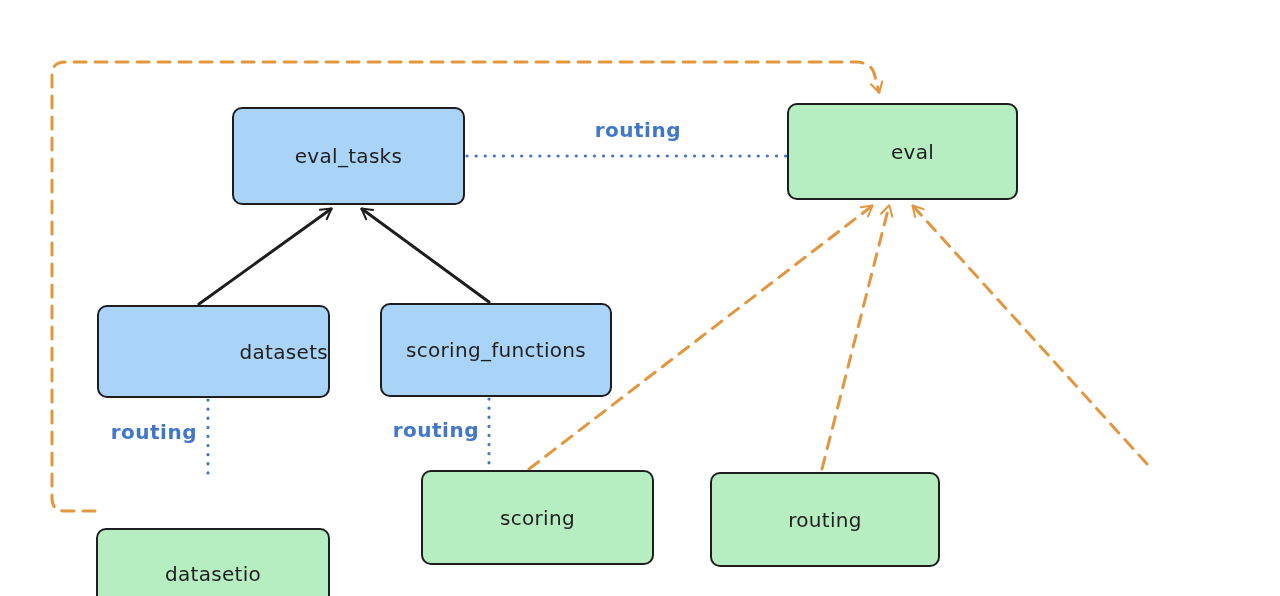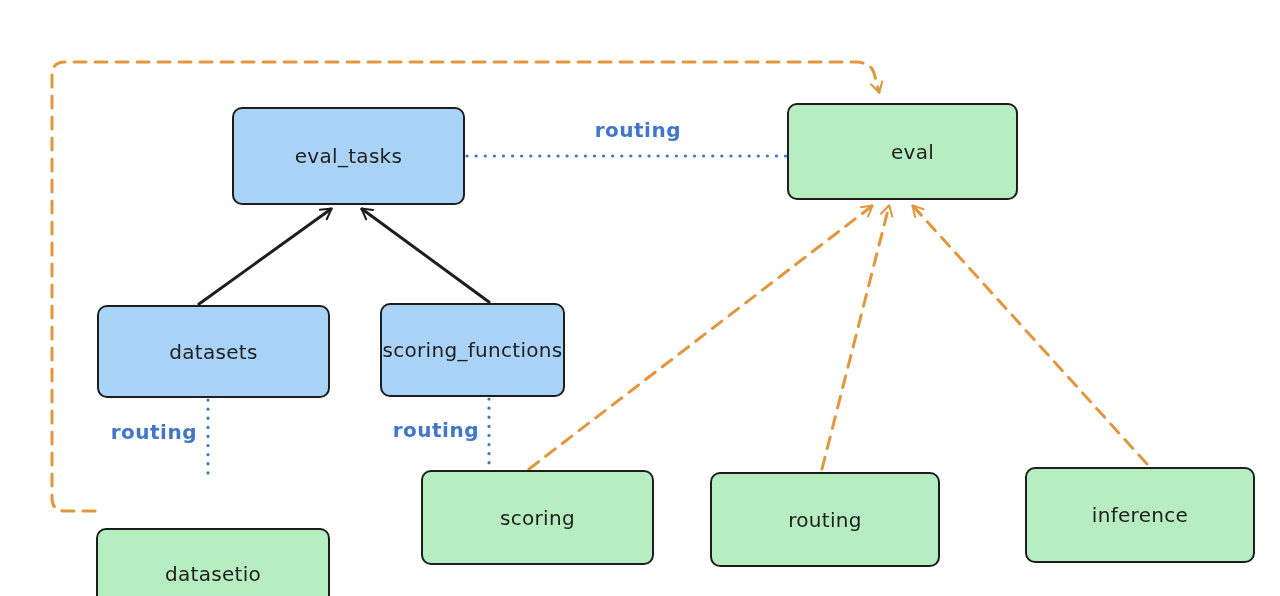--- a/index.html
+++ b/index.html
@@ -68,41 +68,38 @@
   </svg>
 
   <div class="node blue" style="left:232px; top:107px; width:233px; height:98px;">
     <span>eval_tasks</span>
   </div>
 
   <div class="node green" style="left:787px; top:103px; width:231px; height:97px;padding-left:20px;">
     <span>eval</span>
   </div>
 
-  <div class="node blue" style="left:97px; top:305px; width:233px; height:93px;">
+  <div class="node blue" style="left:97px; top:305px; width:233px; height:93px;justify-content:flex-end;">
     <span>datasets</span>
   </div>
 
-  <div class="node blue" style="left:380px; top:303px; width:185px; height:94px;">
+  <div class="node blue" style="left:380px; top:303px; width:232px; height:94px;">
     <span>scoring_functions</span>
   </div>
 
   <div class="node green" style="left:96px; top:493px; width:234px; height:92px;margin-top:35px;">
     <span>datasetio</span>
   </div>
 
   <div class="node green" style="left:385px; top:470px; width:233px; height:95px;margin-left:36px;">
     <span>scoring</span>
   </div>
 
   <div class="node green" style="left:710px; top:472px; width:230px; height:95px;">
     <span>routing</span>
   </div>
 
-  <div class="node green" style="left:1025px; top:467px; width:230px; height:96px;">
-    <span>inference</span>
-  </div>
 
   <div class="edge-label" style="left:559px; top:118px; width:122px;">routing</div>
   <div class="edge-label" style="left:97px; top:420px; width:100px;">routing</div>
   <div class="edge-label" style="left:379px; top:418px; width:100px;">routing</div>
 
 </div>
 
 </body></html>

